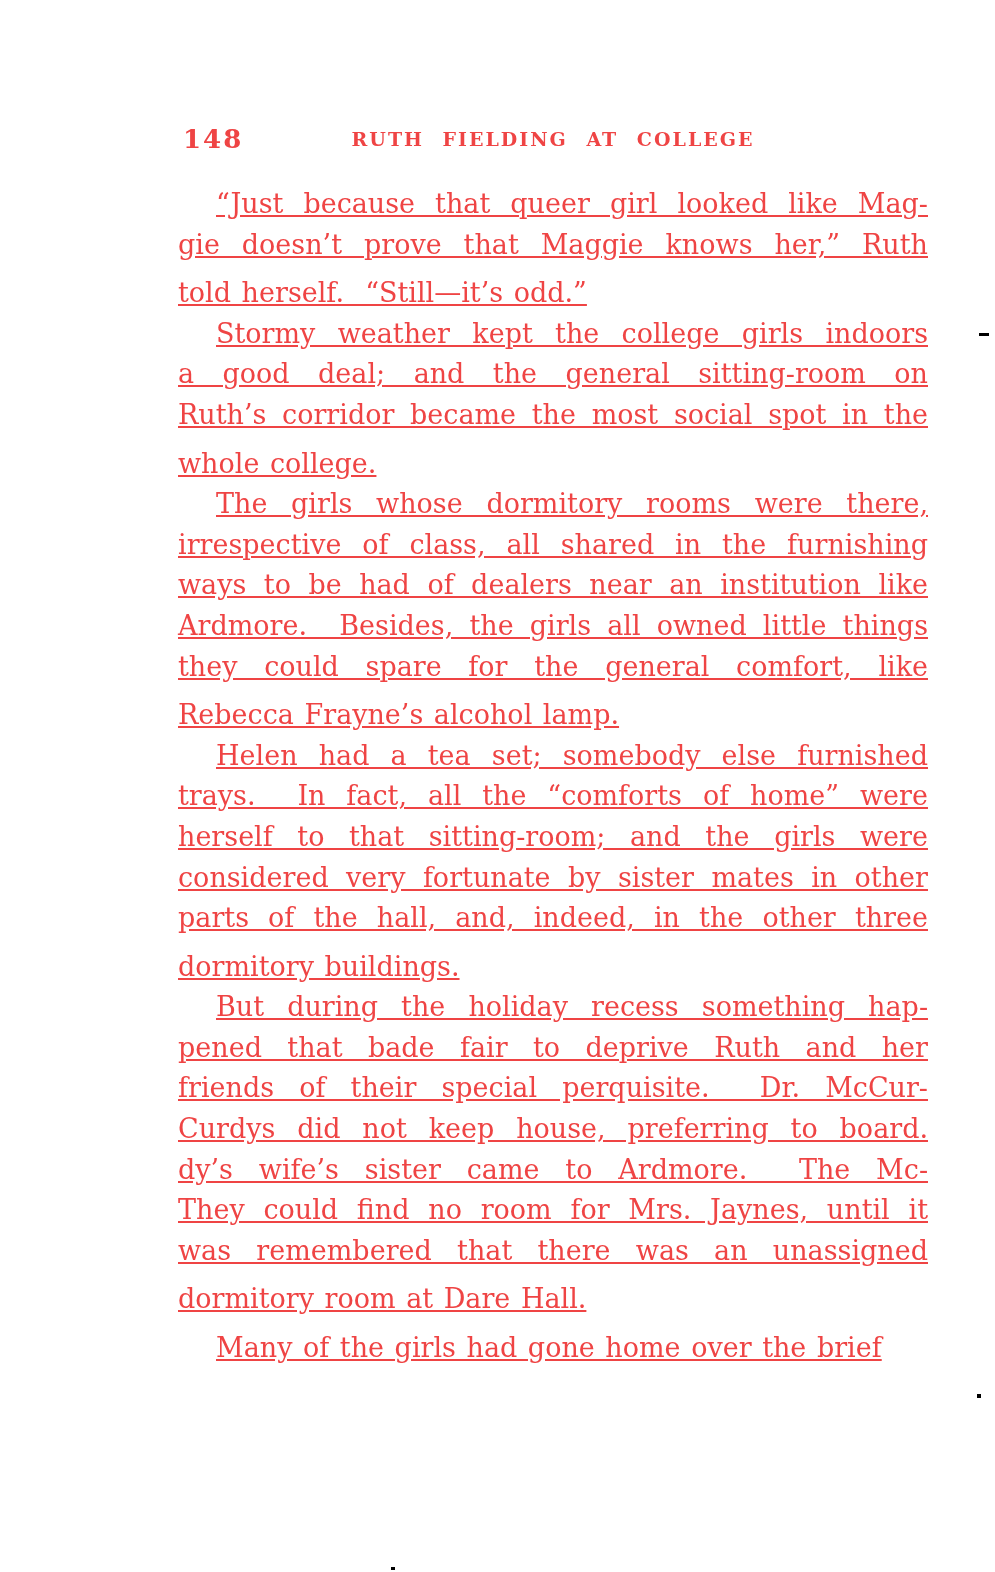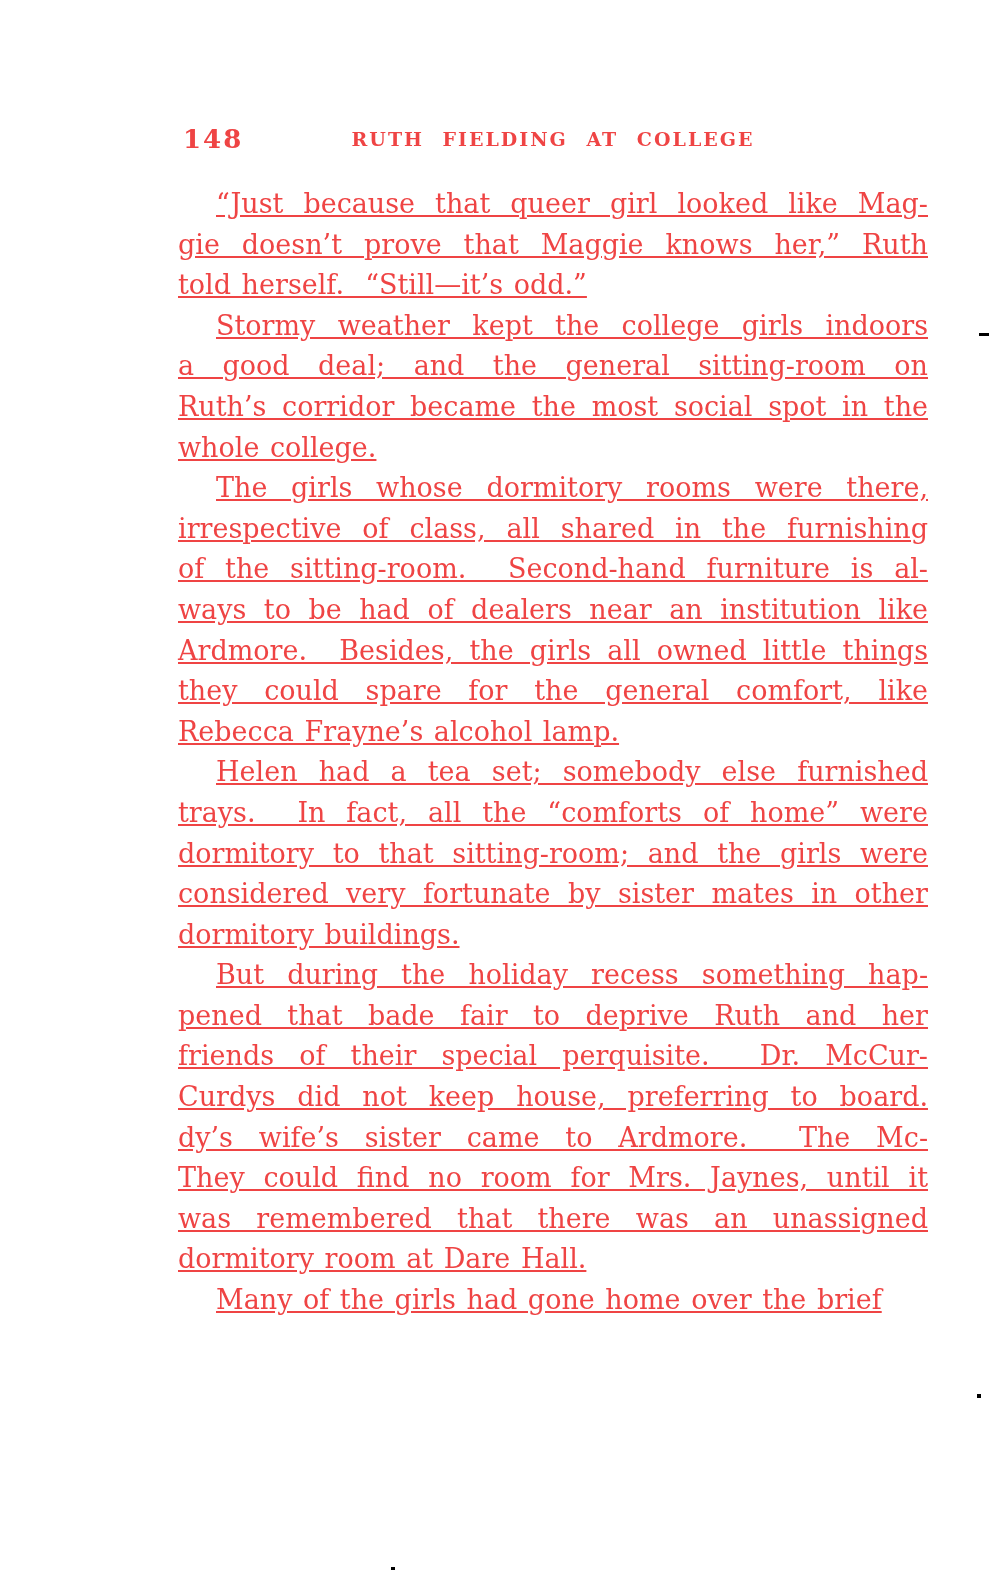--- a/index.html
+++ b/index.html
@@ -55,20 +55,21 @@
     text-align: justify;
     text-align-last: justify;
     word-spacing: 2px;
     white-space: nowrap;
     overflow: visible;
     text-decoration: underline;
   }
   .line.is-last {
     text-align: left;
     text-align-last: left;
+    margin-top: 8px;
   }
   .line.is-first {
     text-indent: 38px;
   }
   .artifact {
     position: absolute;
     background: #000;
   }
   .artifact.dash-right  { left: 979px; top: 333px;  width: 10px; height: 3px; }
   .artifact.dot-right   { left: 977px; top: 1394px; width: 4px;  height: 4px; }
@@ -92,31 +93,31 @@
       </div>
       <div class="para">
         <div class="line is-first">Stormy weather kept the college girls indoors</div>
         <div class="line">a good deal; and the general sitting-room on</div>
         <div class="line">Ruth’s corridor became the most social spot in the</div>
         <div class="line is-last">whole college.</div>
       </div>
       <div class="para">
         <div class="line is-first">The girls whose dormitory rooms were there,</div>
         <div class="line">irrespective of class, all shared in the furnishing</div>
-        <div class="line">of the sitting-room.&nbsp; Second-hand furniture is al-</div>
         <div class="line">ways to be had of dealers near an institution like</div>
         <div class="line">Ardmore.&nbsp; Besides, the girls all owned little things</div>
         <div class="line">they could spare for the general comfort, like</div>
         <div class="line is-last">Rebecca Frayne’s alcohol lamp.</div>
       </div>
       <div class="para">
         <div class="line is-first">Helen had a tea set; somebody else furnished</div>
         <div class="line">trays.&nbsp; In fact, all the “comforts of home” were</div>
-        <div class="line">dormitory to that sitting-room; and the girls were</div>
+        <div class="line">herself to that sitting-room; and the girls were</div>
         <div class="line">considered very fortunate by sister mates in other</div>
+        <div class="line">parts of the hall, and, indeed, in the other three</div>
         <div class="line is-last">dormitory buildings.</div>
       </div>
       <div class="para">
         <div class="line is-first">But during the holiday recess something hap-</div>
         <div class="line">pened that bade fair to deprive Ruth and her</div>
         <div class="line">friends of their special perquisite.&nbsp; Dr. McCur-</div>
         <div class="line">Curdys did not keep house, preferring to board.</div>
         <div class="line">dy’s wife’s sister came to Ardmore.&nbsp; The Mc-</div>
         <div class="line">They could find no room for Mrs. Jaynes, until it</div>
         <div class="line">was remembered that there was an unassigned</div>

